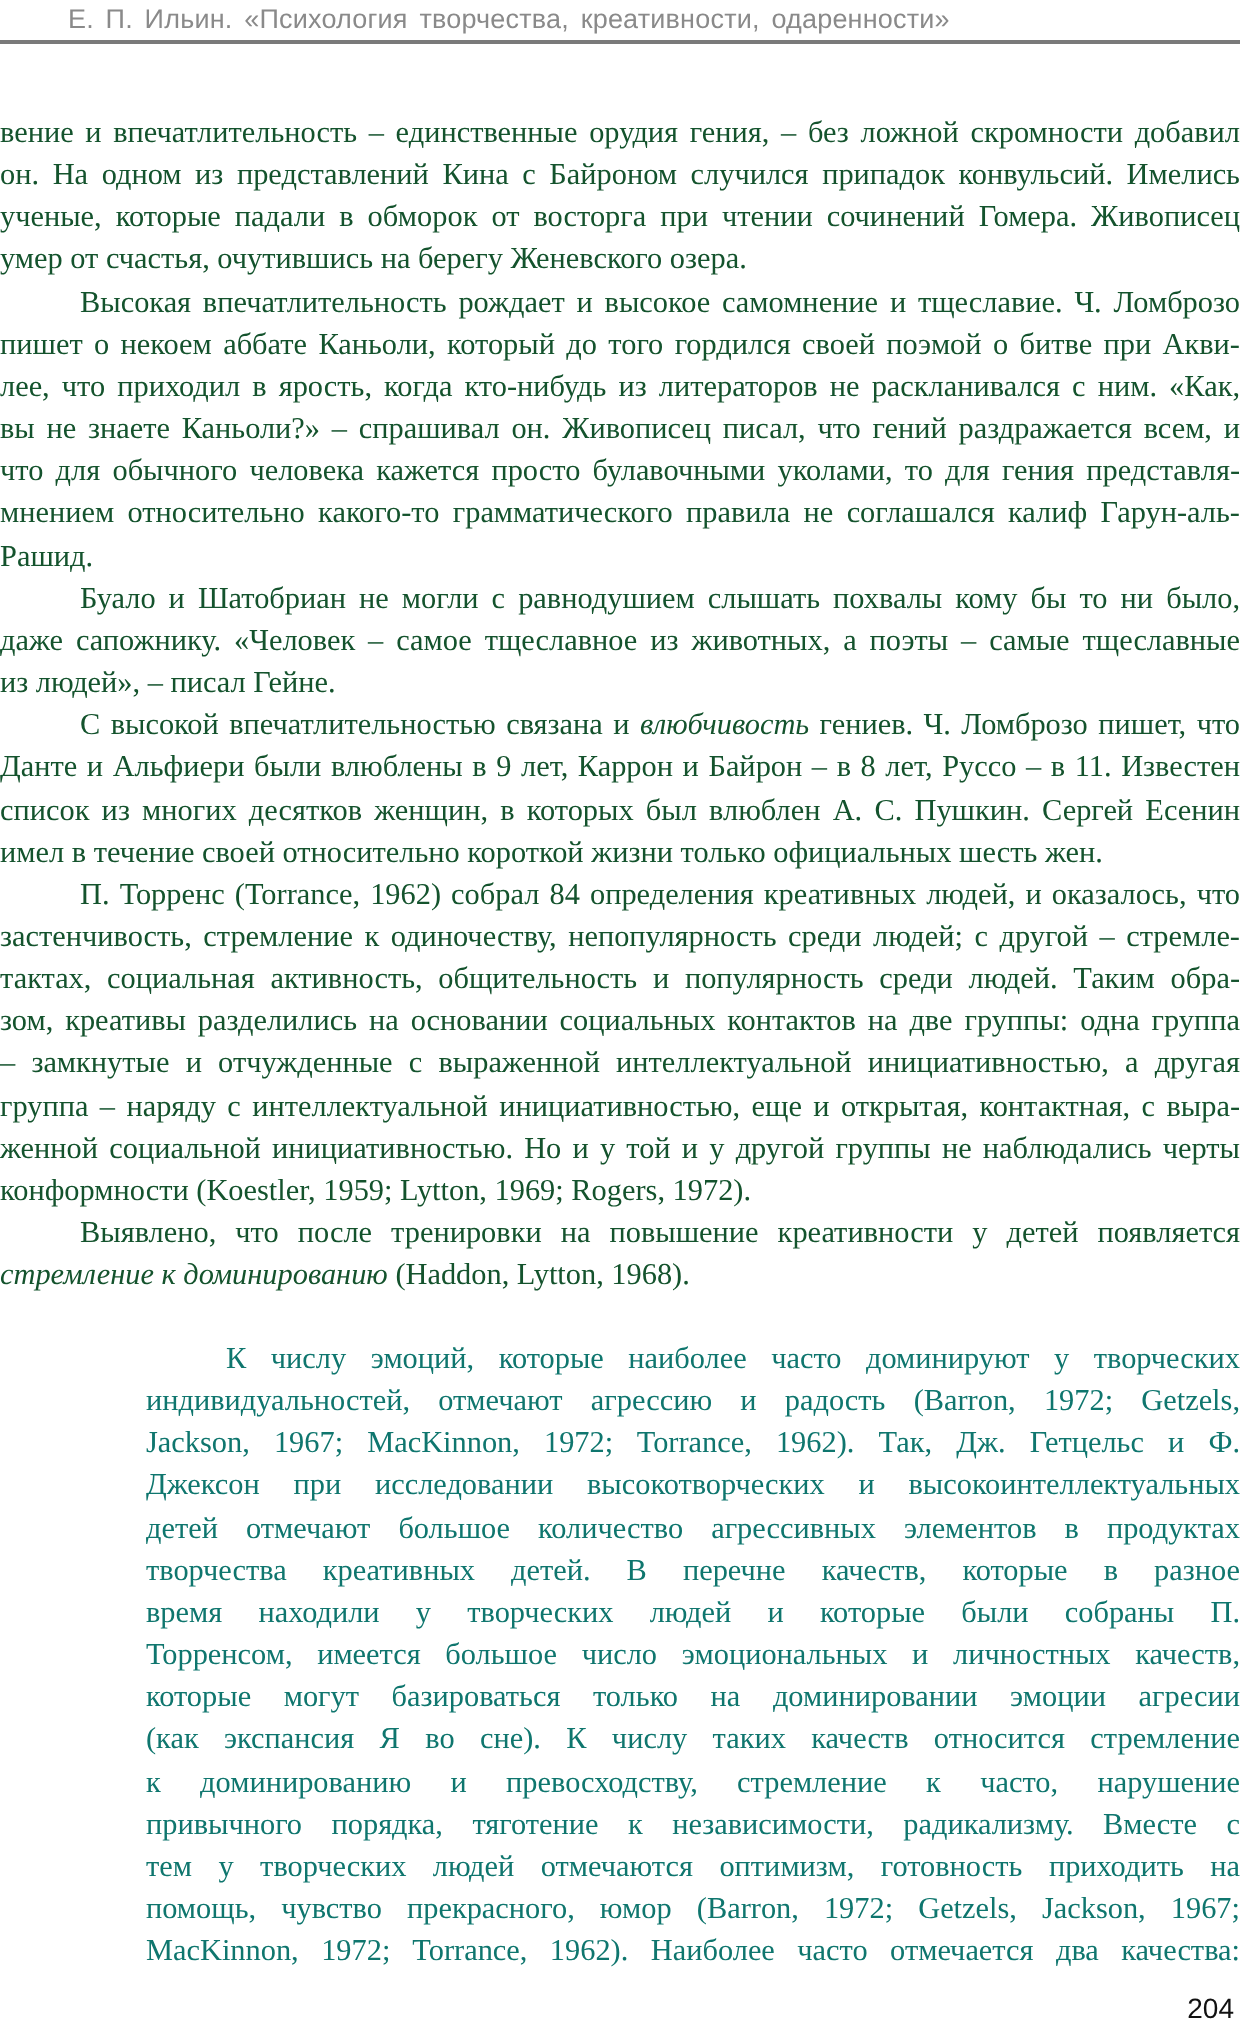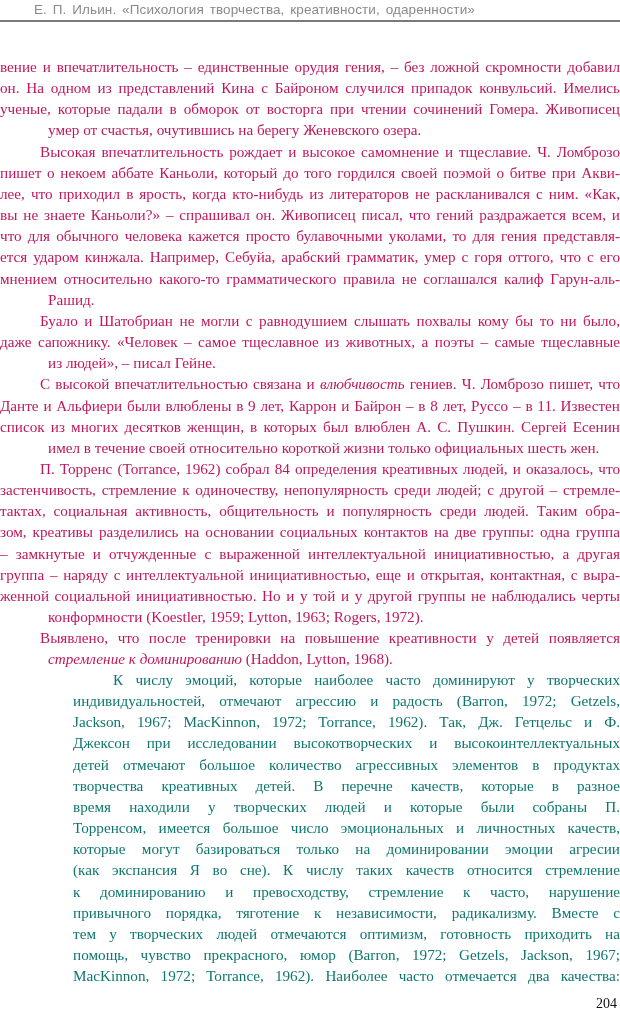--- a/index.html
+++ b/index.html
@@ -10,36 +10,36 @@
       font-size: 13.5px; color: #8a8a8a; letter-spacing: 0.1px;
       word-spacing: 2px; white-space: nowrap; margin-left: 32px;
     }
     .head-rule {
       position: absolute; left: 0; top: 20px; width: 620px; height: 2px;
       background: #7a7a7a;
     }
     .body-text {
       position: absolute; left: 0; top: 56px; width: 620px;
       font-family: "Liberation Serif", serif;
-      font-size: 15.2px; line-height: 21.15px; color: #be185d;
+      font-size: 15.2px; line-height: 21.15px; color: #14532d;
     }
     .body-text p { margin: 0; text-align: justify; text-align-last: auto; }
     .ln { display: block; text-align: justify; text-align-last: justify; white-space: nowrap; }
-    .ln.last { text-align-last: left; padding-left: 48px; }
+    .ln.last { text-align-last: left; }
     .ln.ind { padding-left: 40px; }
     em { font-style: italic; }
     .quote {
       position: absolute; left: 73px; top: 669px; width: 547px;
       font-family: "Liberation Serif", serif;
       font-size: 15.2px; line-height: 21.15px; color: #0f766e;
     }
     .quote .ln.ind { padding-left: 40px; }
     .page-number {
       position: absolute; right: 3px; top: 996px;
-      font-family: Liberation Serif, serif; font-size: 14px; color: #111;
+      font-family: Liberation Sans, sans-serif; font-size: 14px; color: #111;
     }
   </style>
 </head>
 <body>
 
 <div class="running-head">Е. П. Ильин. «Психология творчества, креативности, одаренности»</div>
 <div class="head-rule"></div>
 
 <div class="body-text">
 
@@ -49,21 +49,20 @@
     <span class="ln">ученые, которые падали в обморок от восторга при чтении сочинений Гомера. Живописец</span>
     <span class="ln last">умер от счастья, очутившись на берегу Женевского озера.</span>
   </p>
 
   <p>
     <span class="ln ind">Высокая впечатлительность рождает и высокое самомнение и тщеславие. Ч. Ломброзо</span>
     <span class="ln">пишет о некоем аббате Каньоли, который до того гордился своей поэмой о битве при Акви-</span>
     <span class="ln">лее, что приходил в ярость, когда кто-нибудь из литераторов не раскланивался с ним. «Как,</span>
     <span class="ln">вы не знаете Каньоли?» – спрашивал он. Живописец писал, что гений раздражается всем, и</span>
     <span class="ln">что для обычного человека кажется просто булавочными уколами, то для гения представля-</span>
-    <span class="ln">ется ударом кинжала. Например, Себуйа, арабский грамматик, умер с горя оттого, что с его</span>
     <span class="ln">мнением относительно какого-то грамматического правила не соглашался калиф Гарун-аль-</span>
     <span class="ln last">Рашид.</span>
   </p>
 
   <p>
     <span class="ln ind">Буало и Шатобриан не могли с равнодушием слышать похвалы кому бы то ни было,</span>
     <span class="ln">даже сапожнику. «Человек – самое тщеславное из животных, а поэты – самые тщеславные</span>
     <span class="ln last">из людей», – писал Гейне.</span>
   </p>
 
@@ -75,21 +74,21 @@
   </p>
 
   <p>
     <span class="ln ind">П. Торренс (Torrance, 1962) собрал 84 определения креативных людей, и оказалось, что</span>
     <span class="ln">застенчивость, стремление к одиночеству, непопулярность среди людей; с другой – стремле-</span>
     <span class="ln">тактах, социальная активность, общительность и популярность среди людей. Таким обра-</span>
     <span class="ln">зом, креативы разделились на основании социальных контактов на две группы: одна группа</span>
     <span class="ln">– замкнутые и отчужденные с выраженной интеллектуальной инициативностью, а другая</span>
     <span class="ln">группа – наряду с интеллектуальной инициативностью, еще и открытая, контактная, с выра-</span>
     <span class="ln">женной социальной инициативностью. Но и у той и у другой группы не наблюдались черты</span>
-    <span class="ln last">конформности (Koestler, 1959; Lytton, 1963; Rogers, 1972).</span>
+    <span class="ln last">конформности (Koestler, 1959; Lytton, 1969; Rogers, 1972).</span>
   </p>
 
   <p>
     <span class="ln ind">Выявлено, что после тренировки на повышение креативности у детей появляется</span>
     <span class="ln last"><em>стремление к доминированию</em><span> (Haddon, Lytton, 1968).</span></span>
   </p>
 </div>
 
 <div class="quote">
   <span class="ln ind">К числу эмоций, которые наиболее часто доминируют у творческих</span>

